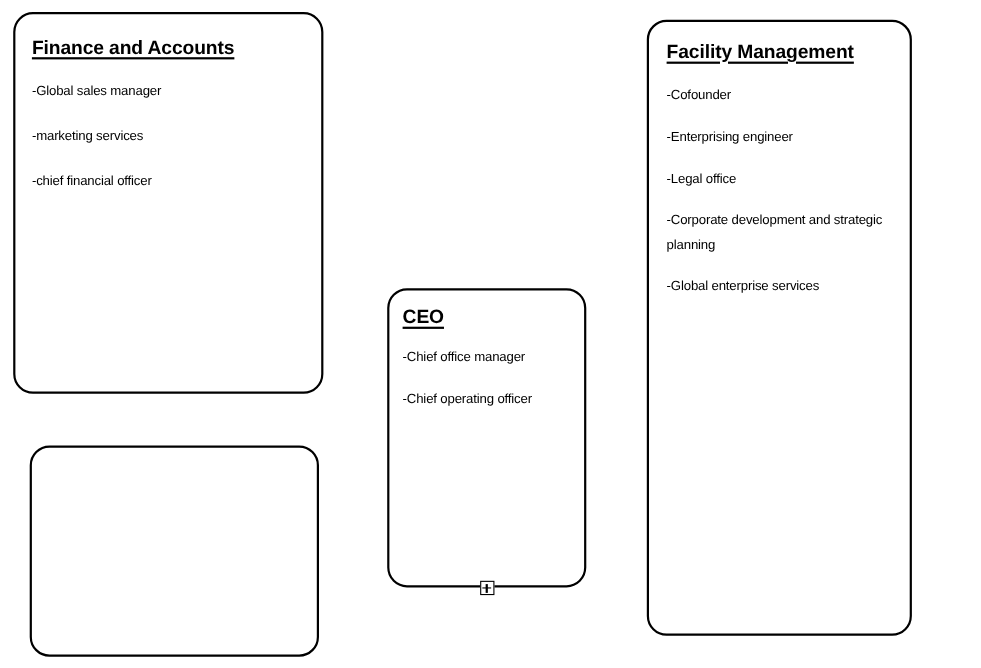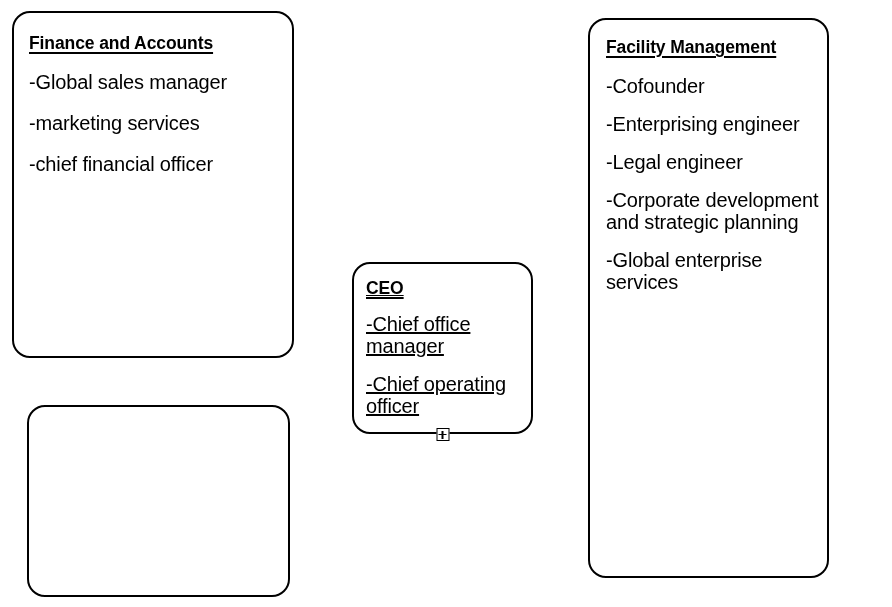--- a/index.html
+++ b/index.html
@@ -38,21 +38,21 @@
   }
   .node-title.center {
     text-align: center;
   }
   .node-list {
     list-style: none;
     margin: 0;
     padding: 0;
   }
   .node-list li {
-    font-size: 20px;
+    font-size: 12px;
     line-height: 22px;
     letter-spacing: -0.15px;
   }
 
   
   #node-finance {
     left: 12px;
     top: 11px;
     width: 282px;
     height: 347px;
@@ -70,22 +70,21 @@
   }
   #node-hr .node-title { margin: 13px 12px 0 12px; }
   #node-hr .node-list { margin: 18px 0 0 15px; }
   #node-hr .node-list li { margin-bottom: 19px; max-width: 195px; }
 
   
   #node-ceo {
     left: 352px;
     top: 262px;
     width: 181px;
-    height: 172px;
-    text-decoration: underline;
+    height: 272px;
   }
   #node-ceo .node-title { margin: 14px 0 0 12px; }
   #node-ceo .node-list { margin: 15px 0 0 12px; }
   #node-ceo .node-list li { margin-bottom: 16px; max-width: 160px; }
 
   
   .plus-handle {
     position: absolute;
     left: 50%;
     transform: translateX(-50%);
@@ -150,19 +149,19 @@
       <li>-Chief operating officer</li>
     </ul>
     <div class="plus-handle"></div>
   </div>
 
   <div class="node" id="node-facility">
     <div class="node-title">Facility Management</div>
     <ul class="node-list">
       <li>-Cofounder</li>
       <li>-Enterprising engineer</li>
-      <li>-Legal engineer</li>
+      <li>-Legal office</li>
       <li>-Corporate development and strategic planning</li>
       <li>-Global enterprise services</li>
     </ul>
   </div>
 
 </div>
 
 </body></html>

